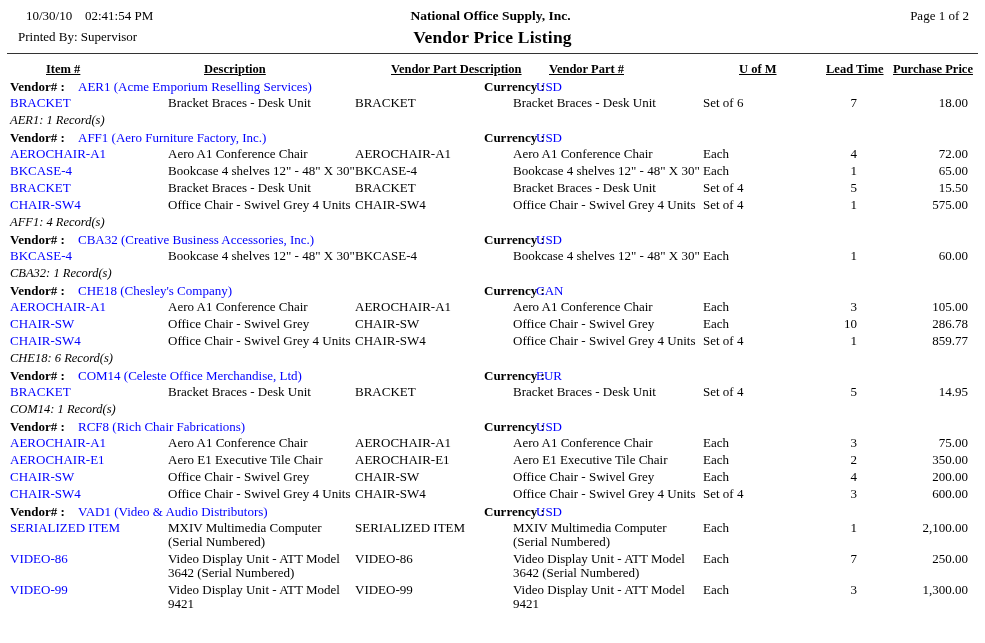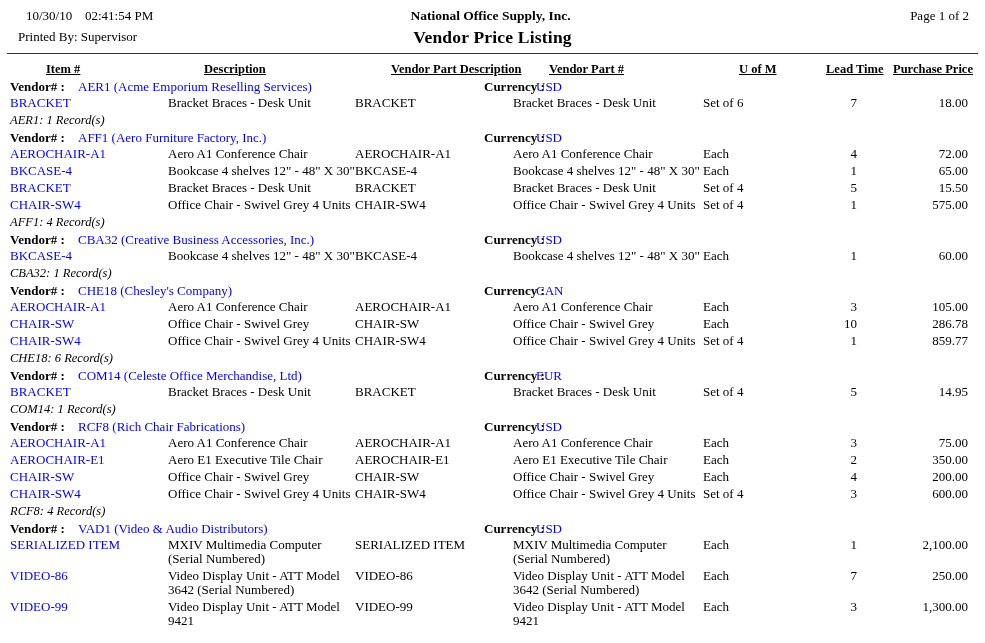--- a/index.html
+++ b/index.html
@@ -230,21 +230,20 @@
         </div>
         <div class="grid item-row">
           <span class="cell c1 blue">CHAIR-SW4</span>
           <span class="cell c2">Office Chair - Swivel Grey 4 Units</span>
           <span class="cell c3">CHAIR-SW4</span>
           <span class="cell c4">Office Chair - Swivel Grey 4 Units</span>
           <span class="cell c5">Set of 4</span>
           <span class="cell c6">3</span>
           <span class="cell c7">600.00</span>
         </div>
-        <div class="vendor-footer">RCF8: 4 Record(s)</div>
       </div>
       <div>
         <div class="vendor-row">
           <span class="vendor-label">Vendor# :</span>
           <span class="vendor-name blue">VAD1 (Video &amp; Audio Distributors)</span>
           <span class="currency-label">Currency :</span>
           <span class="currency-code blue">USD</span>
         </div>
         <div class="grid item-row">
           <span class="cell c1 blue">SERIALIZED ITEM</span>

